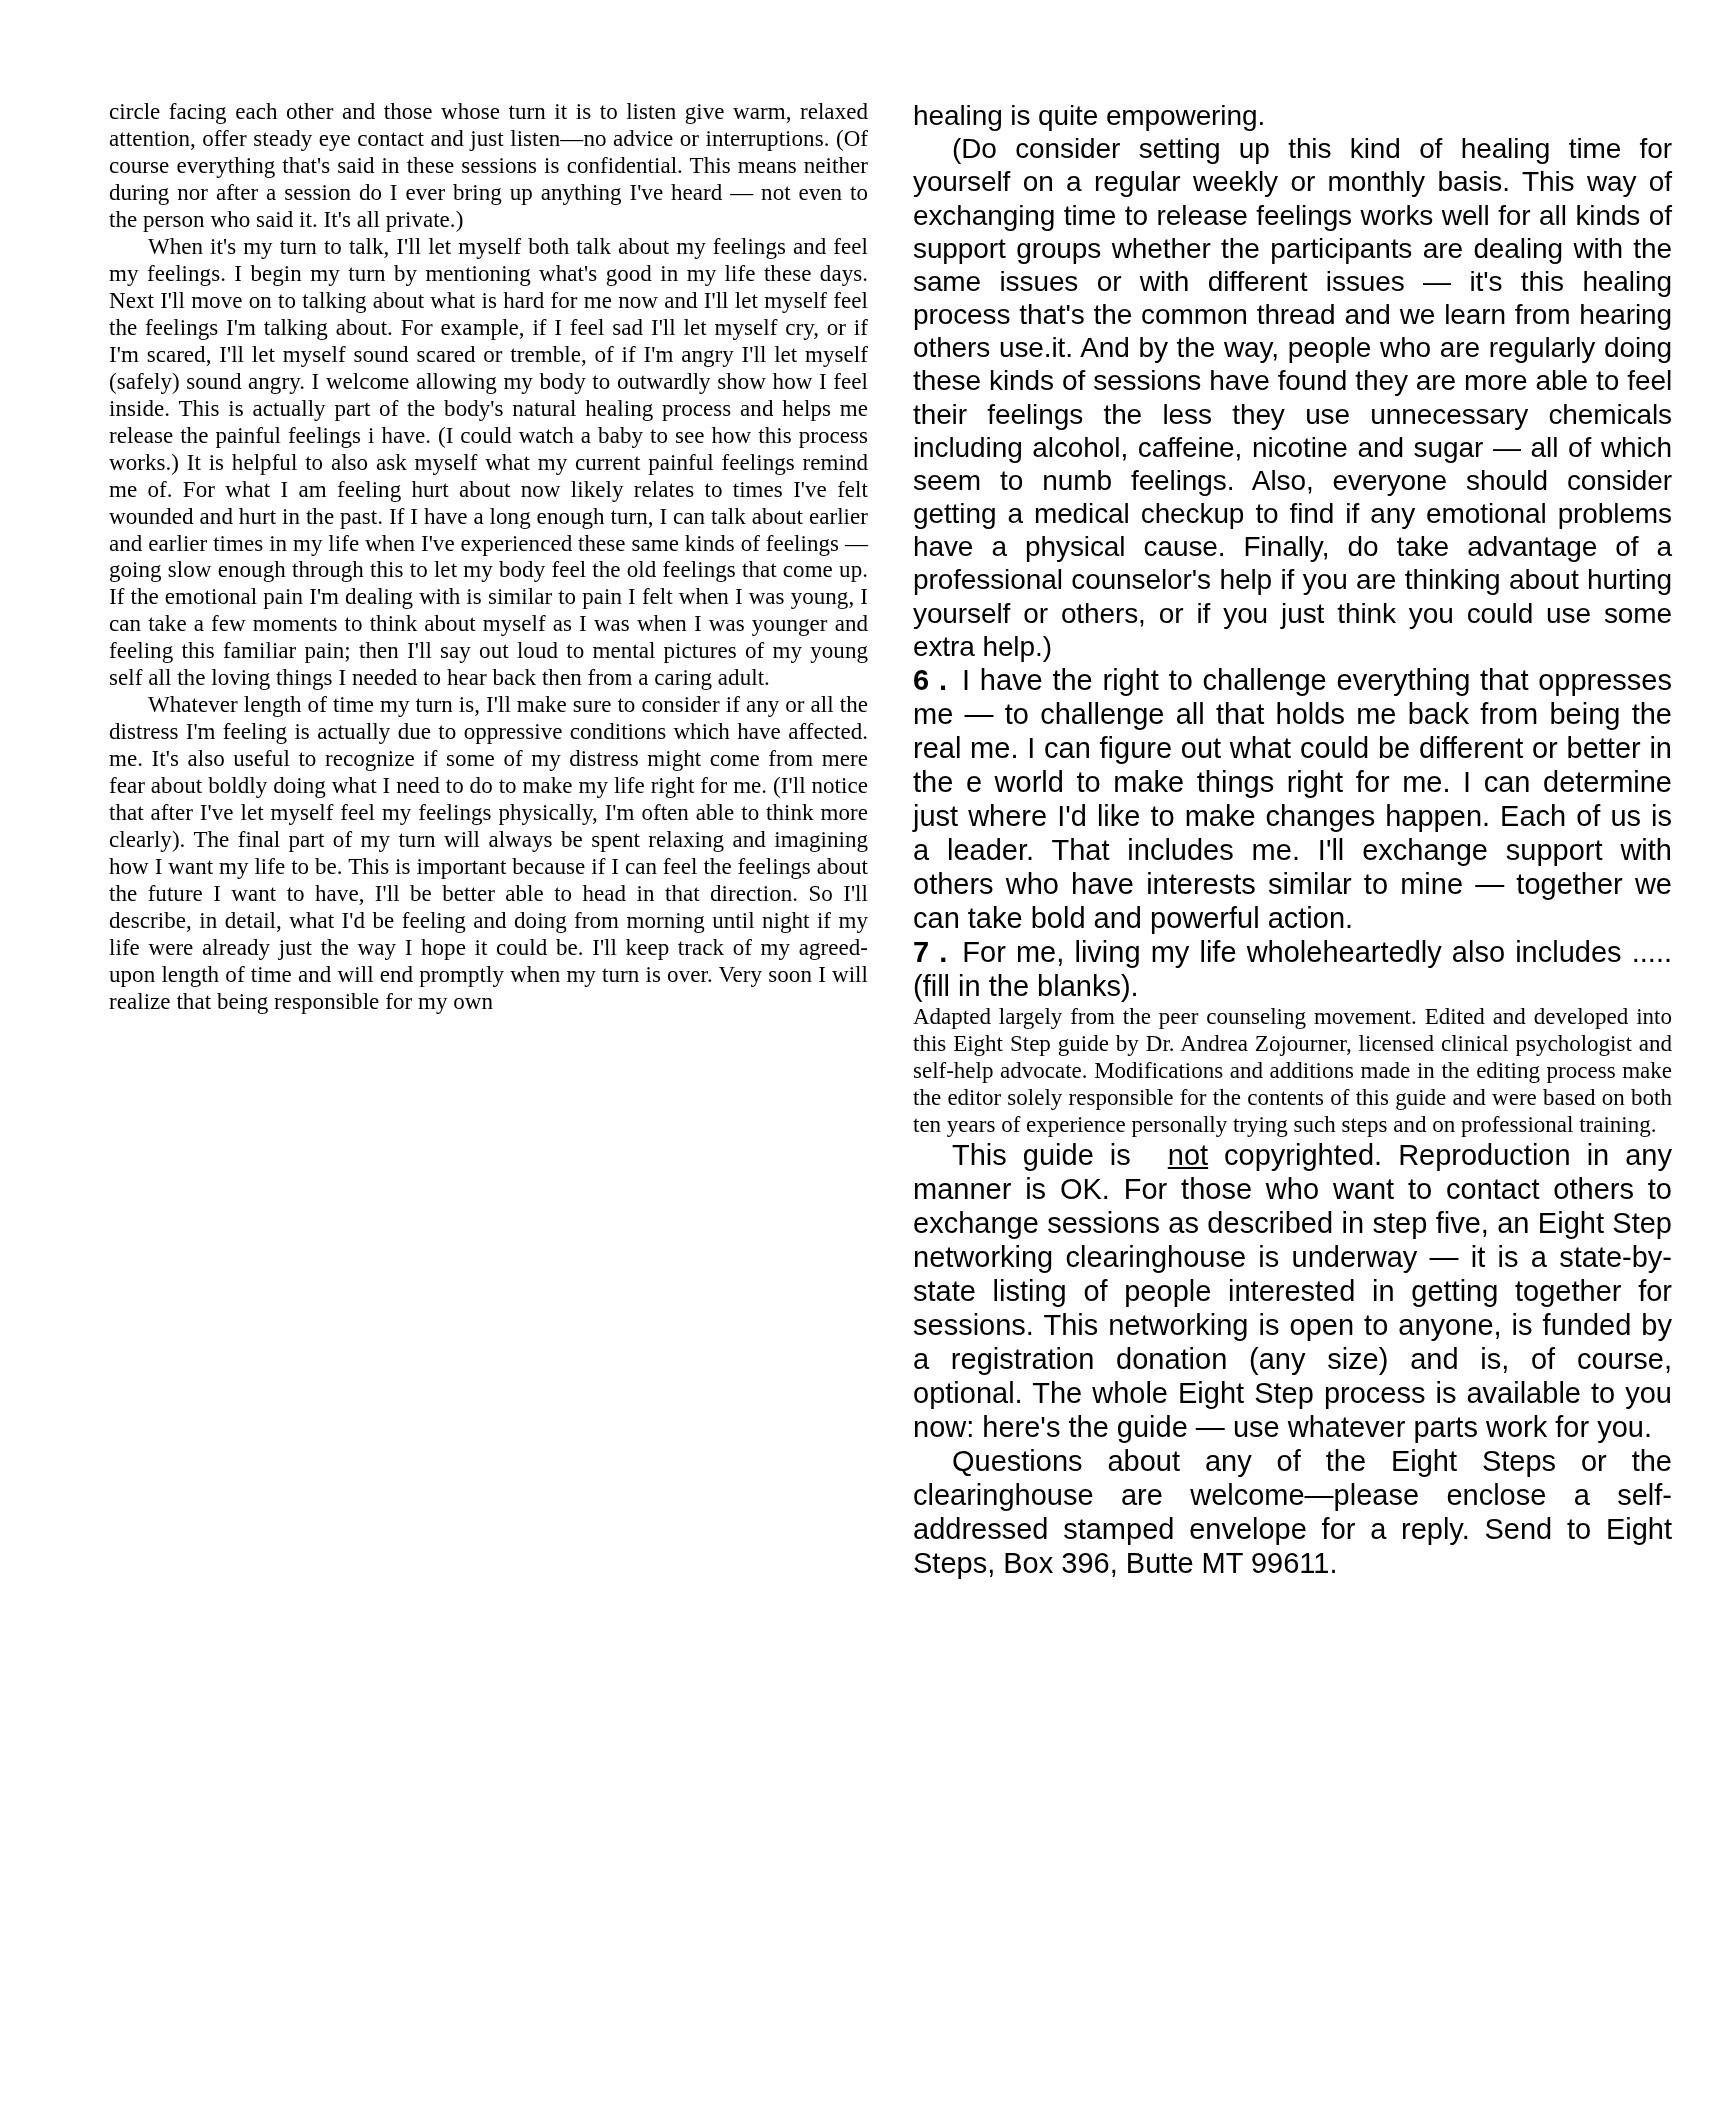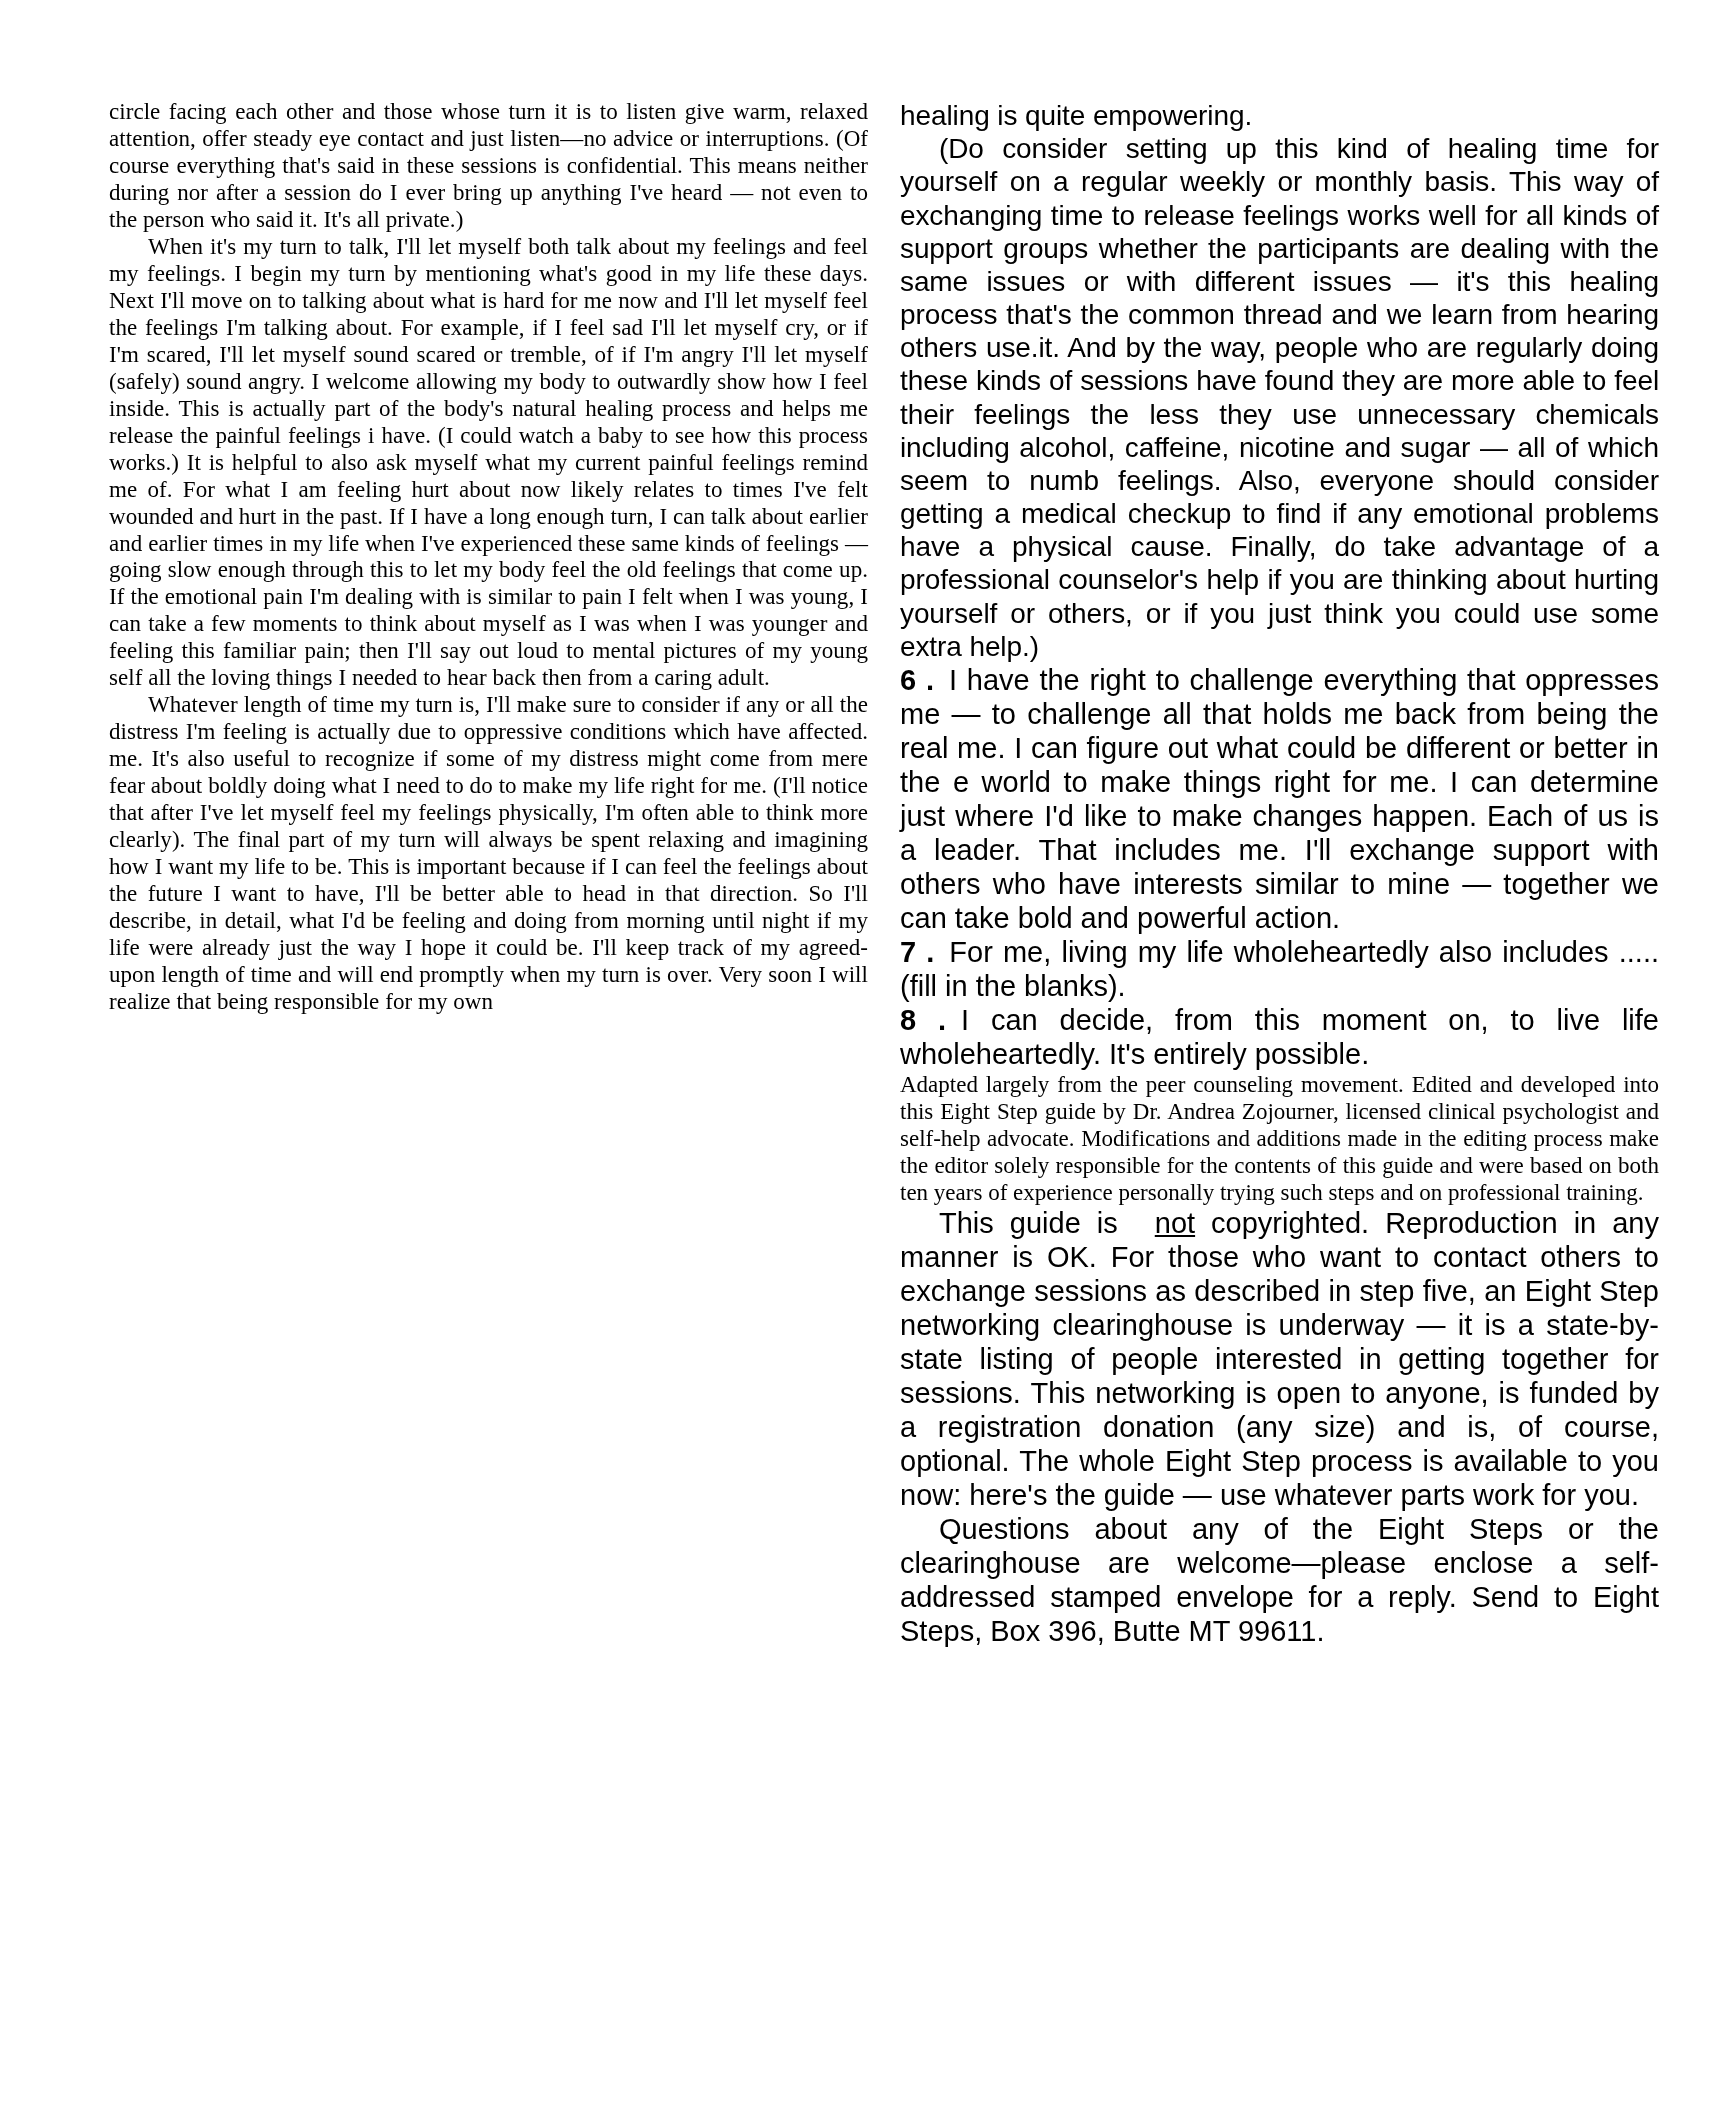--- a/index.html
+++ b/index.html
@@ -17,21 +17,21 @@
   .page {
     position: relative;
     width: 1728px;
     height: 2119px;
     box-sizing: border-box;
     padding: 99px 99px 84px 109px;
   }
   .columns {
     display: flex;
     flex-direction: row;
-    gap: 32px;
+    gap: 45px;
     height: 100%;
   }
   .col {
     width: 759px;
     flex: 0 0 759px;
   }
   p {
     margin: 0;
     font-size: 23px;
     line-height: 1.175;
@@ -86,21 +86,20 @@
     </div>
 
     <div class="col col-right">
       <p class="sans">healing is quite empowering.</p>
       <p class="sans indent">(Do consider setting up this kind of healing time for yourself on a regular weekly or monthly basis. This way of exchanging time to release feelings works well for all kinds of support groups whether the participants are dealing with the same issues or with different issues — it's this healing process that's the common thread and we learn from hearing others use.it. And by the way, people who are regularly doing these kinds of sessions have found they are more able to feel their feelings the less they use unnecessary chemicals including alcohol, caffeine, nicotine and sugar — all of which seem to numb feelings. Also, everyone should consider getting a medical checkup to find if any emotional problems have a physical cause. Finally, do take advantage of a professional counselor's help if you are thinking about hurting yourself or others, or if you just think you could use some extra help.)</p>
 
       <p class="serif"><span class="numhead">6 .</span><span class="num-gap"></span><span>I have the right to challenge everything that oppresses me — to challenge all that holds me back from being the real me. I can figure out what could be different or better in the e world to make things right for me. I can determine just where I'd like to make changes happen. Each of us is a leader. That includes me. I'll exchange support with others who have interests similar to mine — together we can take bold and powerful action.</span></p>
 
       <p class="serif"><span class="numhead">7 .</span><span class="num-gap"></span><span>For me, living my life wholeheartedly also includes ..... (fill in the blanks).</span></p>
 
-      <p class="serif"><span class="numhead">8 .</span><span class="num-gap"></span><span>I can decide, from this moment on, to live life wholeheartedly. It's entirely possible.</span></p>
 
       <p class="italic">Adapted largely from the peer counseling movement. Edited and developed into this Eight Step guide by Dr. Andrea Zojourner, licensed clinical psychologist and self-help advocate. Modifications and additions made in the editing process make the editor solely responsible for the contents of this guide and were based on both ten years of experience personally trying such steps and on professional training.</p>
 
       <p class="serif indent"><span>This guide is </span><u>not</u><span> copyrighted. Reproduction in any manner is OK. For those who want to contact others to exchange sessions as described in step five, an Eight Step networking clearinghouse is underway — it is a state-by-state listing of people interested in getting together for sessions. This networking is open to anyone, is funded by a registration donation (any size) and is, of course, optional. The whole Eight Step process is available to you now: here's the guide — use whatever parts work for you.</span></p>
 
       <p class="serif indent">Questions about any of the Eight Steps or the clearinghouse are welcome—please enclose a self-addressed stamped envelope for a reply. Send to Eight Steps, Box 396, Butte MT 99611.</p>
     </div>
 
   </div>
 </div>

